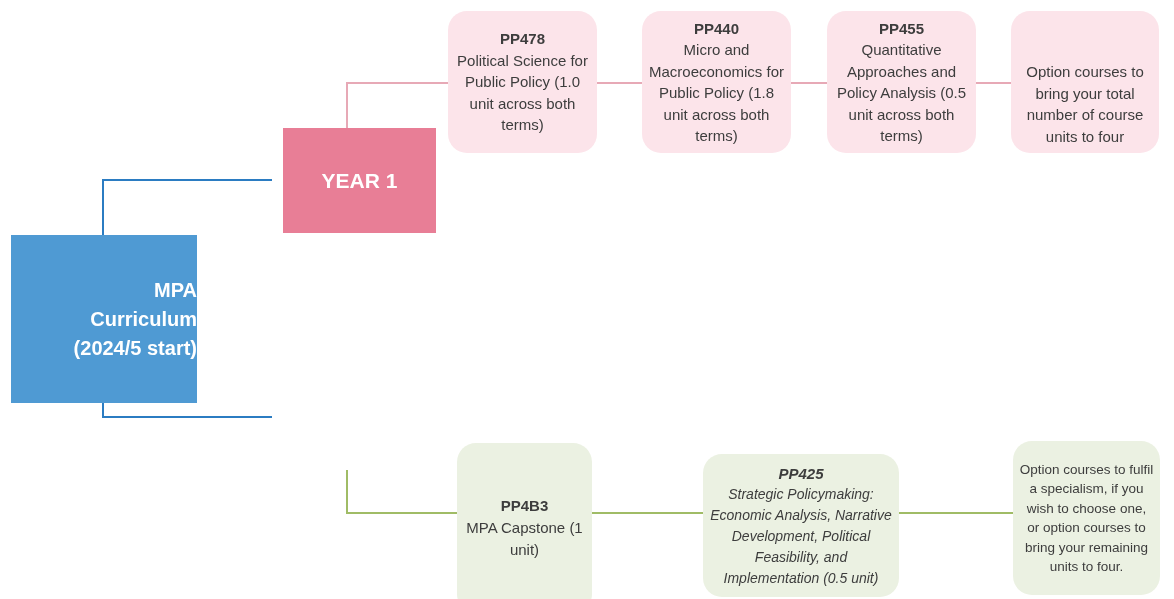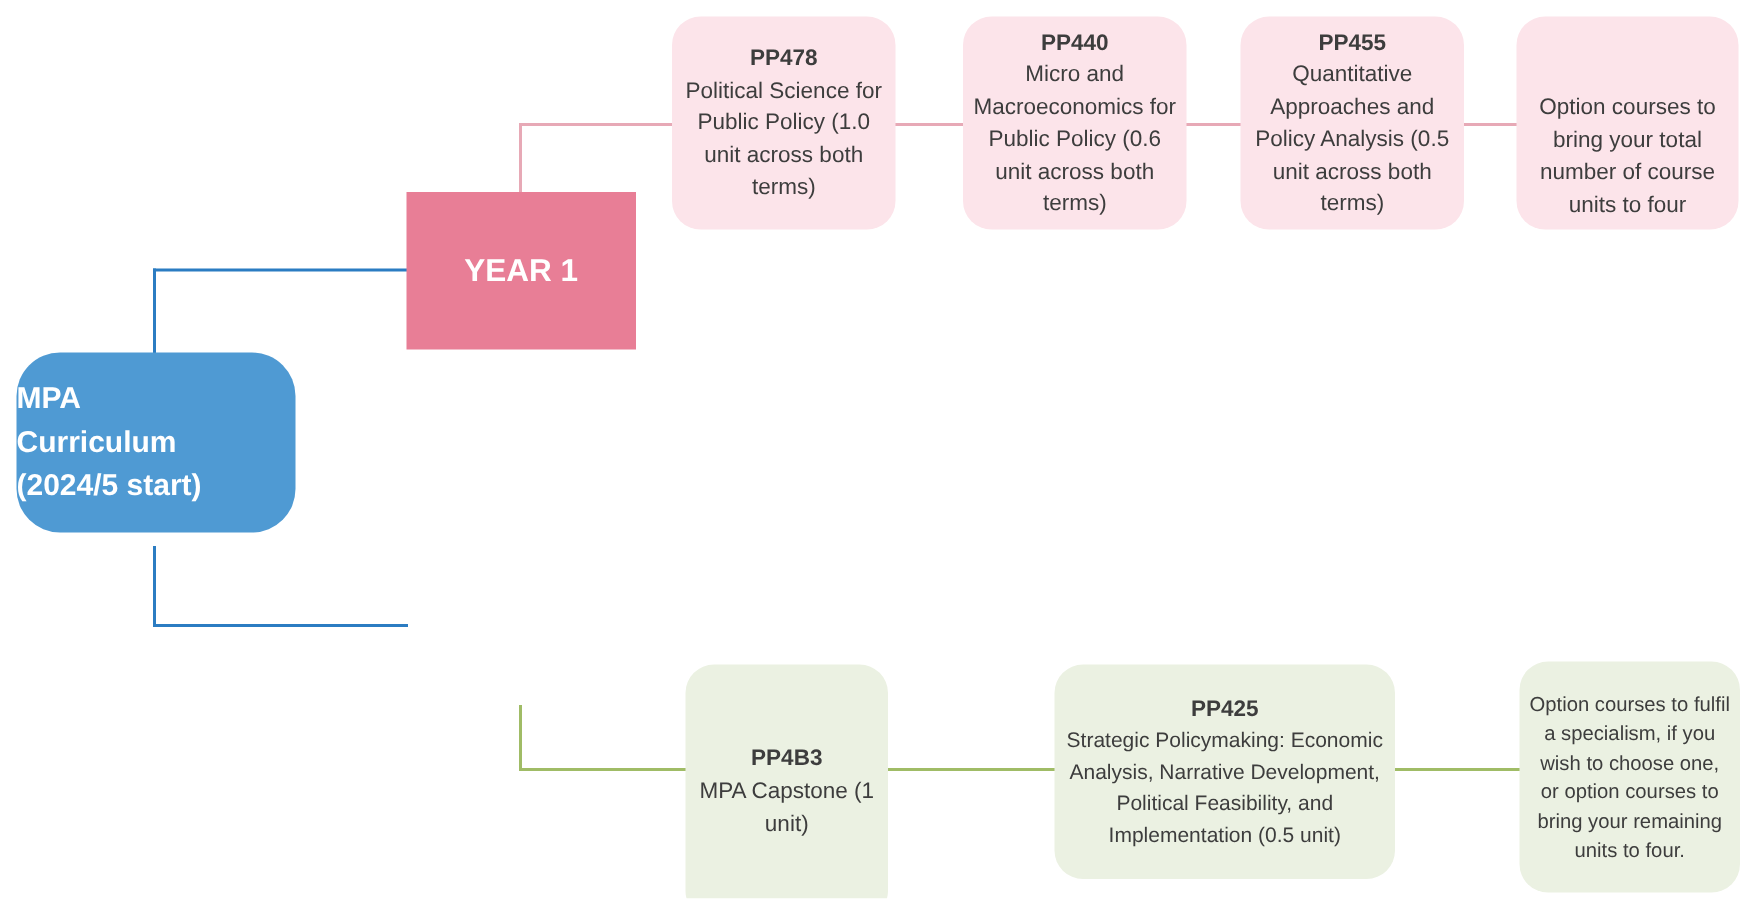--- a/index.html
+++ b/index.html
@@ -17,44 +17,44 @@
   }
   .node, .connector {
     position: absolute;
     box-sizing: border-box;
   }
   .connector { z-index: 0; }
   .node { z-index: 1; }
 
   
   .root-node {
-    left: 11px; top: 235px; width: 186px; height: 120px;
+    left: 11px; top: 235px; width: 186px; height: 168px;
     background: var(--root-fill);
     color: #ffffff;
     font-weight: bold;
     font-size: 20px;
     line-height: 29px;
     display: flex;
     flex-direction: column;
-    align-items: flex-start;
+    align-items: flex-end;
     justify-content: center;
     text-align: center;
-    border-radius: 29px;
   }
 
   
   .year-node {
     width: 153px; height: 105px;
     color: #ffffff;
     font-weight: bold;
     font-size: 21px;
     display: flex;
     align-items: center;
     justify-content: center;
     text-align: center;
+    margin-left: 12px;
   }
   .year1-node { left: 271px; top: 128px; background: var(--year1-fill); }
   .year2-node { left: 271px; top: 365px; background: var(--year2-fill); }
 
   
   .course {
     border-radius: 19px;
     color: var(--text-dark);
     display: flex;
     flex-direction: column;
@@ -71,22 +71,22 @@
   .c-pp478 { left: 448px; }
   .c-pp440 { left: 642px; }
   .c-pp455 { left: 827px; }
   .c-y1opt { left: 1011px; width: 148px; justify-content: flex-end; }
 
   .c-pp4b3 {
     left: 457px; top: 443px; width: 135px; height: 170px;
     font-size: 15px; line-height: 22px;
   }
   .c-pp425 {
-    left: 703px; top: 443px; width: 227px; height: 143px;
-    font-size: 14px; line-height: 21px;
+    left: 703px; top: 454px; width: 196px; height: 143px;
+    font-size: 14px; line-height: 21px; font-style: italic;
   }
   .c-pp425 .code { font-size: 15px; }
   .c-y2opt {
     left: 1013px; top: 441px; width: 147px; height: 154px;
     font-size: 13.5px; line-height: 19.5px;
   }
 
   
   .blue-line  { background: var(--root-connector); }
   .pink-line  { background: var(--year1-connector); }
@@ -126,21 +126,21 @@
   <div class="node year-node year1-node">
     <span>YEAR 1</span>
   </div>
 
   <div class="node course pink course-y1 c-pp478">
     <div class="code">PP478</div>
     <div class="desc">Political Science for Public Policy (1.0 unit across both terms)</div>
   </div>
   <div class="node course pink course-y1 c-pp440">
     <div class="code">PP440</div>
-    <div class="desc">Micro and Macroeconomics for Public Policy (0.6 unit across both terms)</div>
+    <div class="desc">Micro and Macroeconomics for Public Policy (1.8 unit across both terms)</div>
   </div>
   <div class="node course pink course-y1 c-pp455">
     <div class="code">PP455</div>
     <div class="desc">Quantitative Approaches and Policy Analysis (0.5 unit across both terms)</div>
   </div>
   <div class="node course pink course-y1 c-y1opt">
     <div class="desc">Option courses to bring your total number of course units to four</div>
   </div>
 
   <div class="node course green c-pp4b3">

